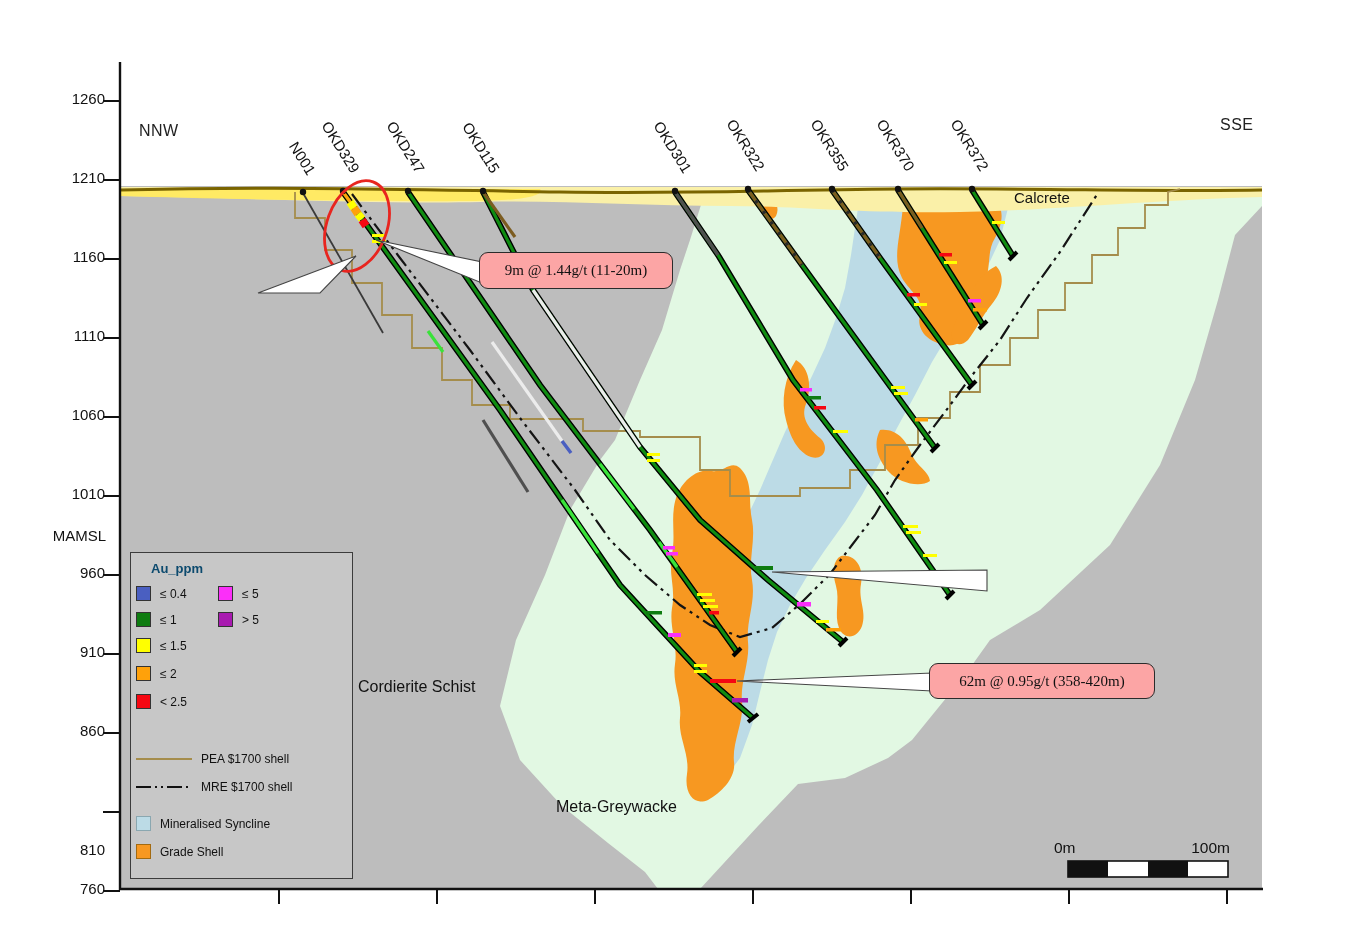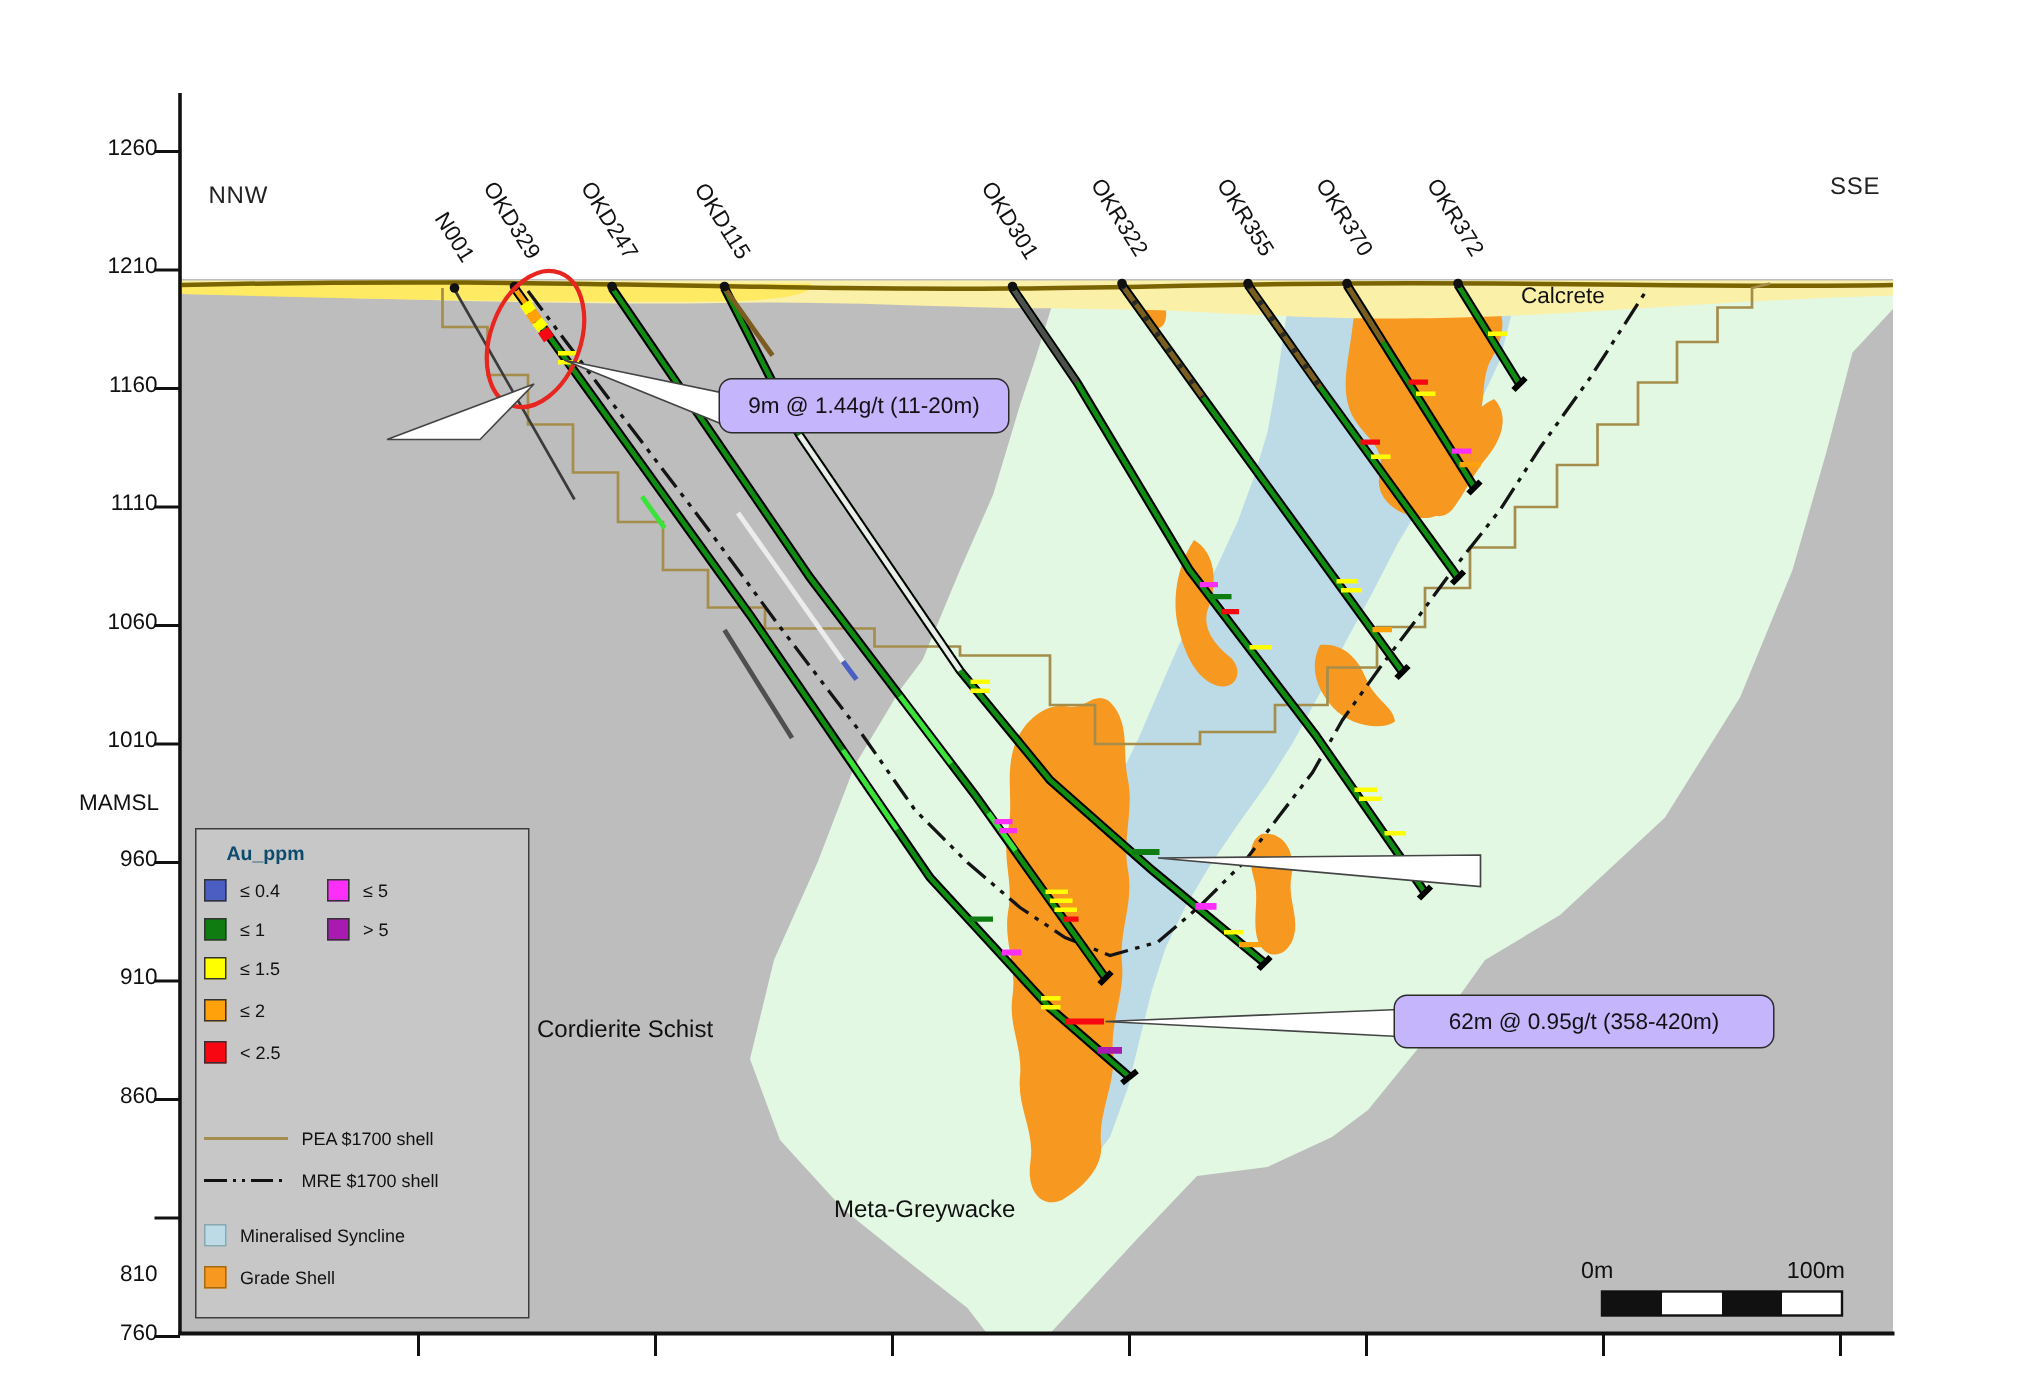--- a/index.html
+++ b/index.html
@@ -6,23 +6,23 @@
   #stage{position:relative;width:1348px;height:932px;background:#fff;overflow:hidden;
          font-family:"Liberation Sans","DejaVu Sans",sans-serif;color:#1a1a1a;}
   #section-svg{position:absolute;left:0;top:0;}
   .abs{position:absolute;}
   .ytick{width:66px;text-align:right;font-size:15px;color:#111;}
   .xlabel{font-size:15.5px;color:#111;}
   .hole-label{font-size:15px;color:#111;white-space:nowrap;
               transform-origin:100% 100%;transform:translate(-100%,-100%) rotate(58deg);}
   .compass{font-size:16px;color:#222;letter-spacing:.5px;}
   .geolabel{font-size:16px;color:#111;white-space:nowrap;}
-  .callout{background:#c4b5fd;border:1.4px solid #2b2b2b;border-radius:9px;
+  .callout{background:#fca5a5;border:1.4px solid #2b2b2b;border-radius:9px;
            display:flex;align-items:center;justify-content:center;
-           font-size:15px;color:#111;box-sizing:border-box;z-index:5;}
+           font-size:15px;color:#111;box-sizing:border-box;z-index:5;font-family:Liberation Serif, serif;}
   .callout.multiline{flex-direction:column;align-items:flex-start;justify-content:center;
            padding:5px 12px;font-size:15px;line-height:19.5px;border-radius:8px;}
   
   .legend{background:var(--c-legend_bg);border:1.6px solid #3c3c3c;box-sizing:border-box;z-index:4;}
   .lg-title{position:absolute;left:20px;top:8px;font-size:13px;font-weight:bold;color:#0c4a6e;}
   .lg-row{position:absolute;display:flex;align-items:center;gap:9px;}
   .sw{width:15px;height:15px;border:1.5px solid #333;box-sizing:border-box;flex:0 0 auto;}
   .lg-label{font-size:12px;color:#111;white-space:nowrap;}
   .sw-au004{background:var(--c-au_004);} .sw-au1{background:var(--c-au_1);}
   .sw-au15{background:var(--c-au_15);}  .sw-au2{background:var(--c-au_2);}
@@ -275,21 +275,21 @@
   <div class="abs hole-label" style="left:754px;top:174px;">OKR322</div>
   <div class="abs hole-label" style="left:838px;top:174px;">OKR355</div>
   <div class="abs hole-label" style="left:904px;top:174px;">OKR370</div>
   <div class="abs hole-label" style="left:978px;top:174px;">OKR372</div>
 
   <div class="abs geolabel" style="left:1014px;top:189px;font-size:15px;">Calcrete</div>
   <div class="abs geolabel" style="left:358px;top:678px;">Cordierite Schist</div>
   <div class="abs geolabel" style="left:556px;top:798px;">Meta-Greywacke</div>
 
   <div class="abs callout" style="left:479px;top:252px;width:194px;height:37px;">9m @ 1.44g/t (11-20m)</div>
-  <div class="abs callout" style="left:929px;top:663px;width:254px;height:36px;">62m @ 0.95g/t (358-420m)</div>
+  <div class="abs callout" style="left:929px;top:663px;width:226px;height:36px;">62m @ 0.95g/t (358-420m)</div>
 
   <div class="abs legend" style="left:130px;top:552px;width:223px;height:327px;">
     <div class="lg-title">Au_ppm</div>
 
     <div class="lg-row" style="left:5px;top:33px;">
       <div class="sw sw-au004"></div>
       <div class="lg-label">≤ 0.4</div>
     </div>
     <div class="lg-row" style="left:5px;top:59px;">
       <div class="sw sw-au1"></div>

